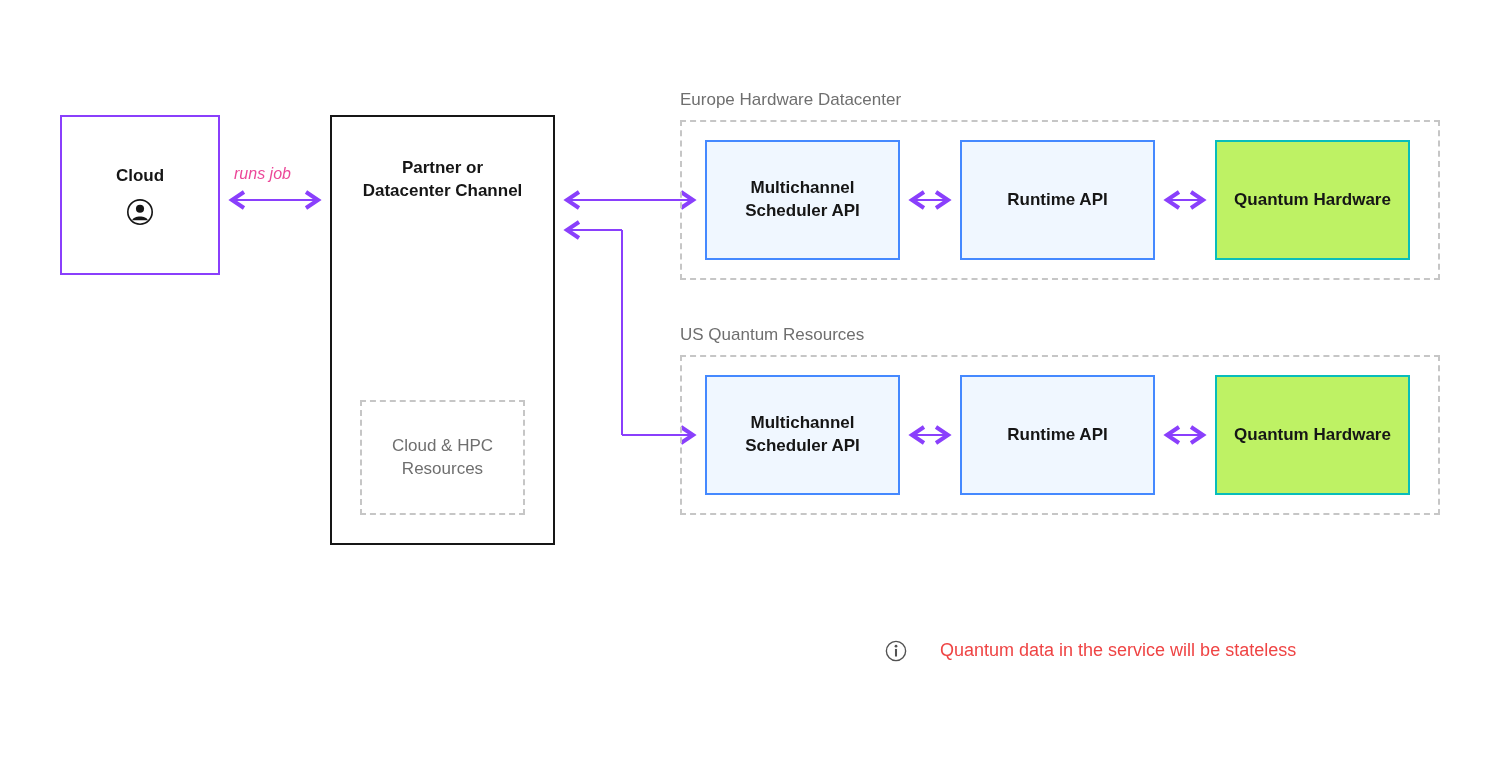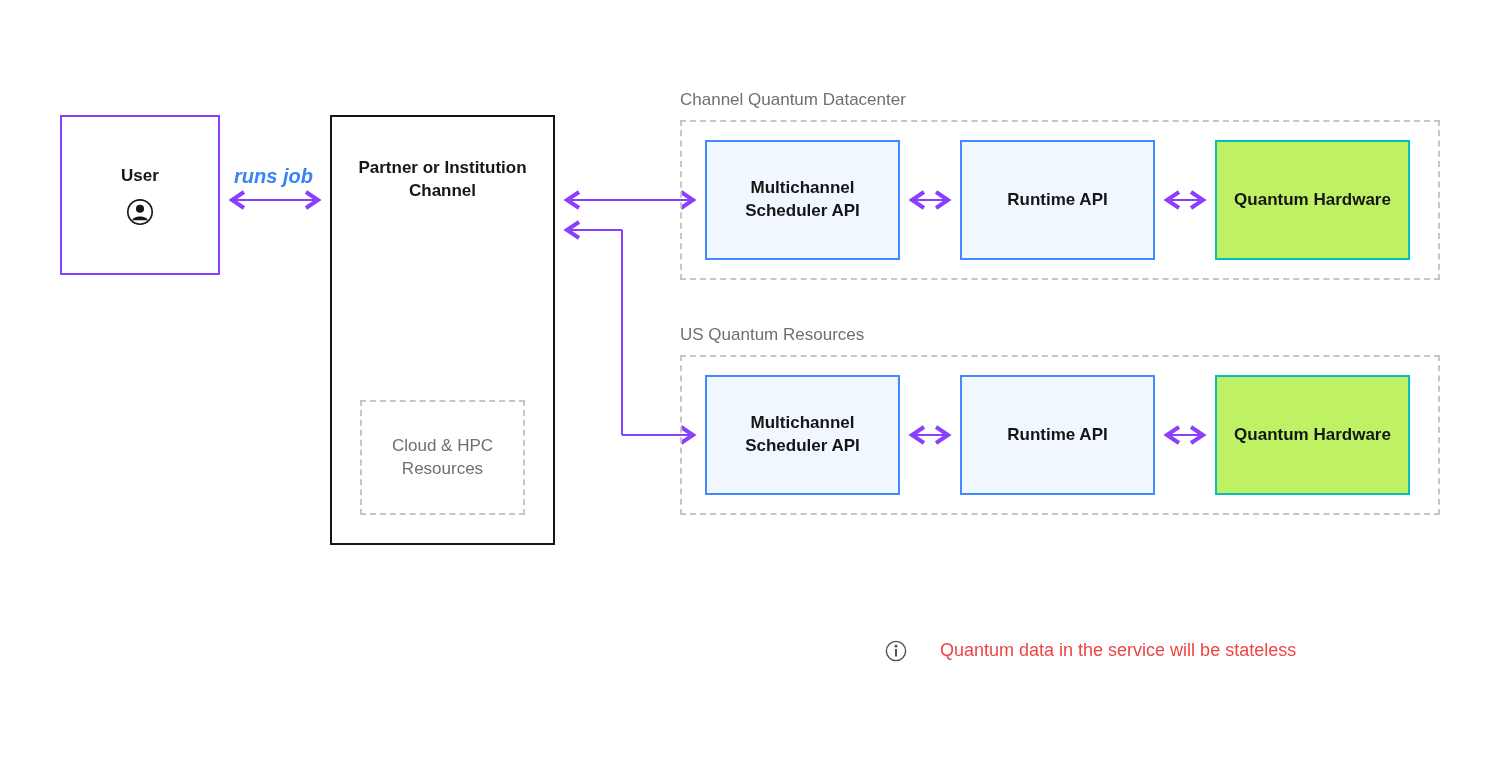--- a/index.html
+++ b/index.html
@@ -83,25 +83,24 @@
   .rt-us  { left: 960px; top: 375px; }
   .hw-us  { left: 1215px; top: 375px; }
   .user-icon {
     margin-top: 12px;
     width: 26px;
     height: 26px;
   }
   .edge-label {
     position: absolute;
     font-style: italic;
-    color: #3b82f6;
-    font-size: 20px;
+    color: #ec4899;
+    font-size: 16px;
     left: 234px;
     top: 165px;
-    font-weight: bold;
   }
   .info-row {
     position: absolute;
     left: 885px;
     top: 640px;
     display: flex;
     align-items: flex-start;
     color: #ef4444;
     font-size: 18px;
     gap: 19px;
@@ -140,38 +139,38 @@
   <line class="arrline" x1="912" y1="200" x2="948" y2="200" marker-start="url(#ahL)" marker-end="url(#ahR)"></line>
 
   <line class="arrline" x1="1167" y1="200" x2="1203" y2="200" marker-start="url(#ahL)" marker-end="url(#ahR)"></line>
 
   <line class="arrline" x1="912" y1="435" x2="948" y2="435" marker-start="url(#ahL)" marker-end="url(#ahR)"></line>
 
   <line class="arrline" x1="1167" y1="435" x2="1203" y2="435" marker-start="url(#ahL)" marker-end="url(#ahR)"></line>
 </svg>
 
 <div class="box box-user">
-  <span>User</span>
+  <span>Cloud</span>
   <svg class="user-icon" viewBox="0 0 32 32">
     <circle cx="16" cy="16" r="15" fill="none" stroke="#161616" stroke-width="2"></circle>
     <circle cx="16" cy="12" r="5" fill="#161616"></circle>
     <path d="M6.5,26 C8,20 24,20 25.5,26" fill="#161616"></path>
   </svg>
 </div>
 
 <span class="edge-label">runs job</span>
 
 <div class="box box-partner">
-  <span style="max-width:170px">Partner or Institution Channel</span>
+  <span style="max-width:170px">Partner or Datacenter Channel</span>
 </div>
 <div class="box inner-dashed">
   <span>Cloud &amp; HPC Resources</span>
 </div>
 
-<span class="dc-label lbl-eu">Channel Quantum Datacenter</span>
+<span class="dc-label lbl-eu">Europe Hardware Datacenter</span>
 <div class="dc dc-eu"></div>
 <div class="box box-blue msa-eu">
   <span>Multichannel Scheduler API</span>
 </div>
 <div class="box box-blue rt-eu">
   <span>Runtime API</span>
 </div>
 <div class="box box-teal hw-eu">
   <span>Quantum Hardware</span>
 </div>

